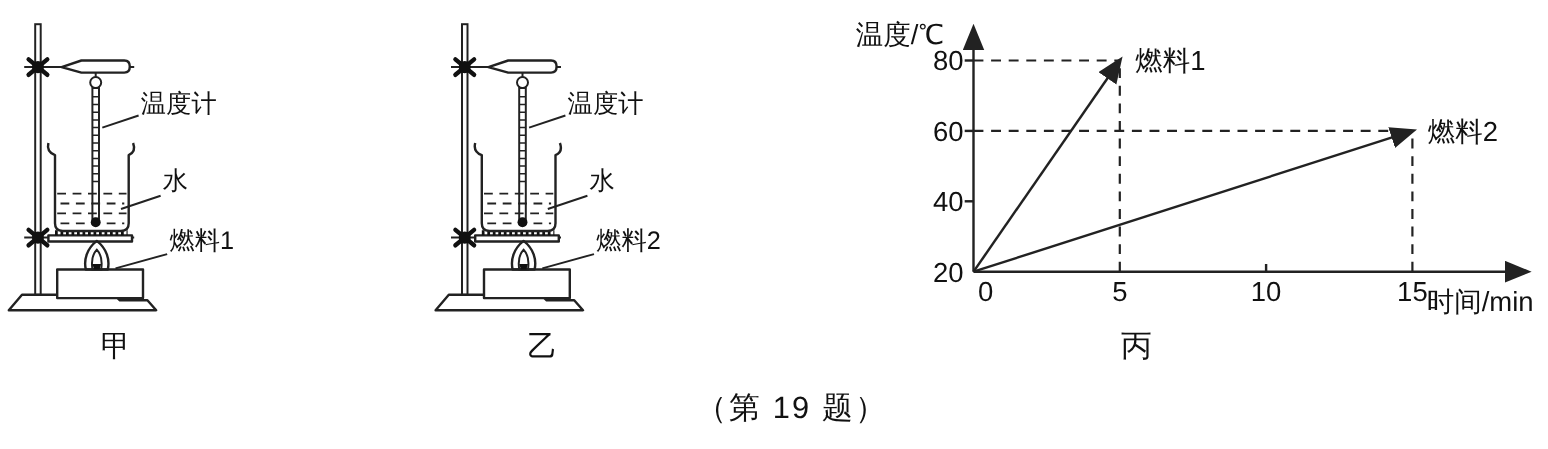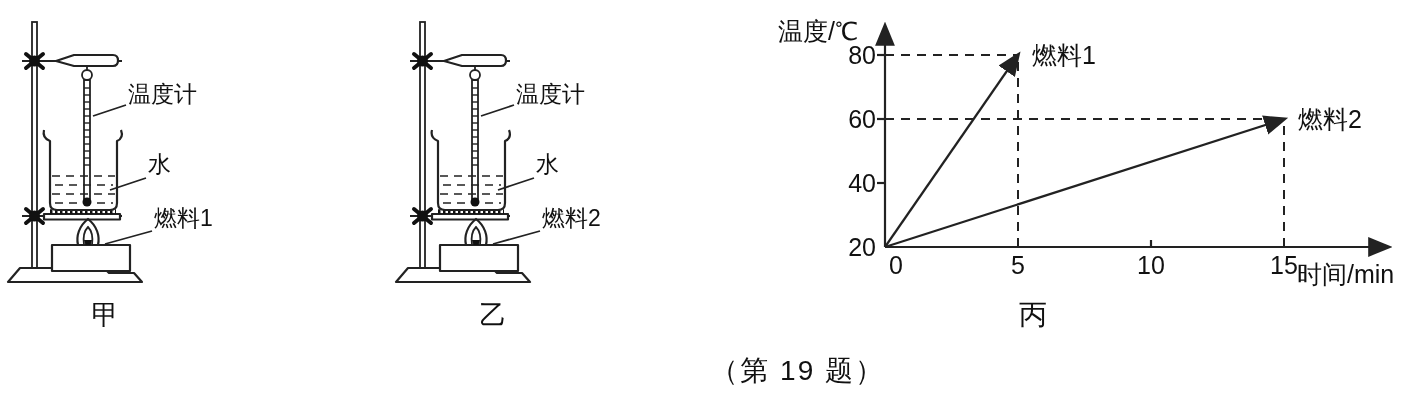--- a/index.html
+++ b/index.html
@@ -19,21 +19,21 @@
   .thin { stroke:#222; fill:none; stroke-width:1.8; }
   .leader { stroke:#222; fill:none; stroke-width:1.8; }
   .dark { fill:#111; stroke:none; }
   .spoke { stroke:#111; stroke-width:4; stroke-linecap:round; }
   .gauze { stroke:#111; stroke-width:4.5; stroke-dasharray:2.5 2.5; }
   .waterdash { stroke:#222; stroke-width:1.6; stroke-dasharray:8 6; }
   .thermo-tick { stroke:#222; stroke-width:1.4; }
   .axis { stroke:#222; stroke-width:2.2; fill:none; }
   .series { stroke:#222; stroke-width:2.2; fill:none; }
   .dash { stroke:#222; stroke-width:2; stroke-dasharray:9 7; fill:none; }
-  .fig-caption { position:absolute; left:555px; top:352px; width:330px; text-align:right;
+  .fig-caption { position:absolute; left:555px; top:352px; width:330px; text-align:center;
                  font-size:28px; color:#111; letter-spacing:2px; }
 </style>
 </head>
 <body>
 
 <div class="stage">
 
   <svg class="panel" style="left:0;top:4px" width="250" height="332" viewBox="0 0 250 332">
     <g>
       <polygon class="inkfill" points="8,278 20,264 104,264 109,269 134,269 142,278"></polygon>

